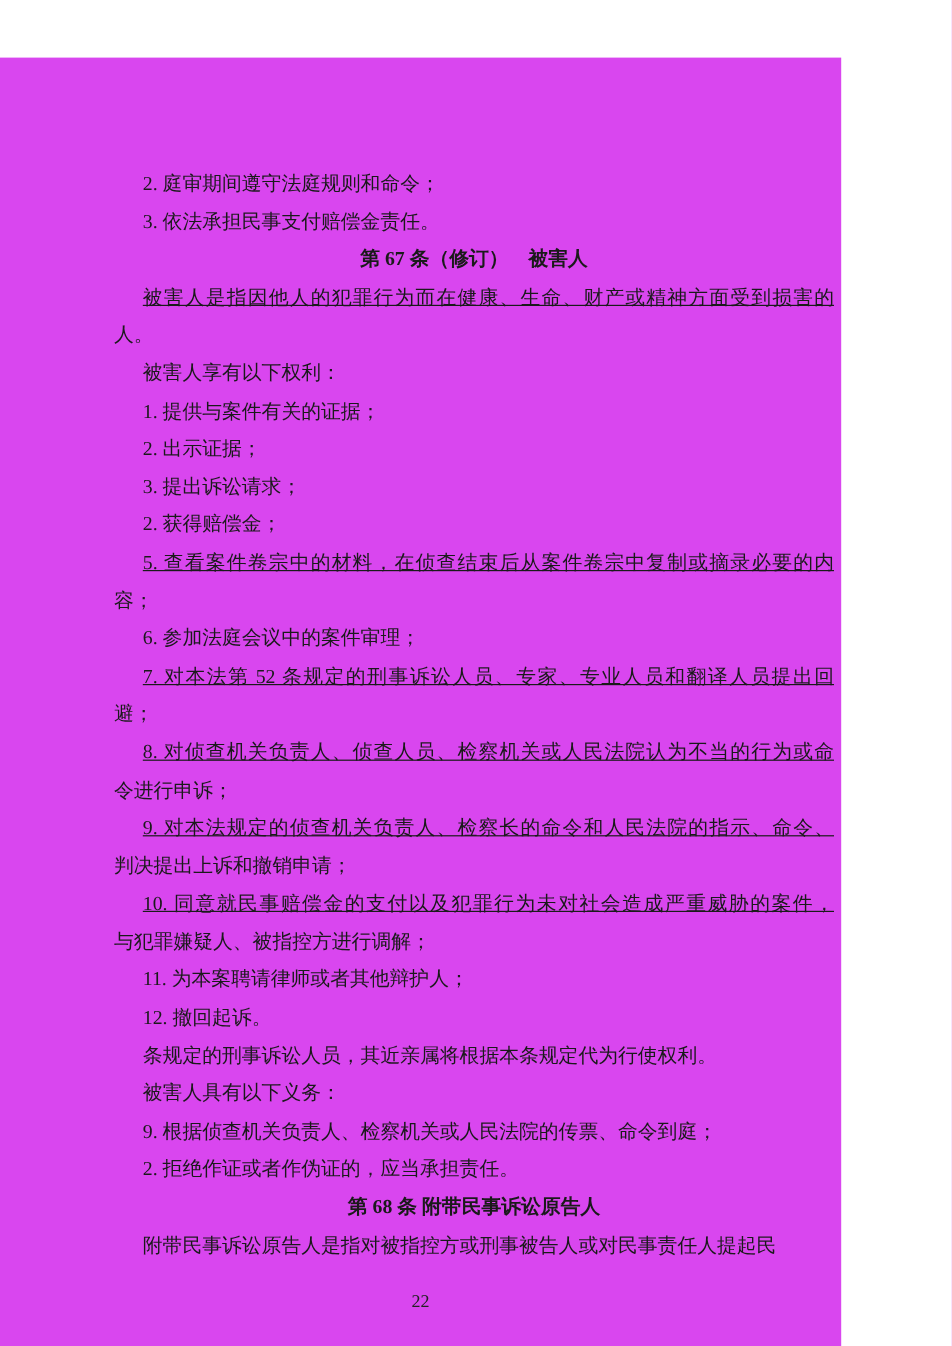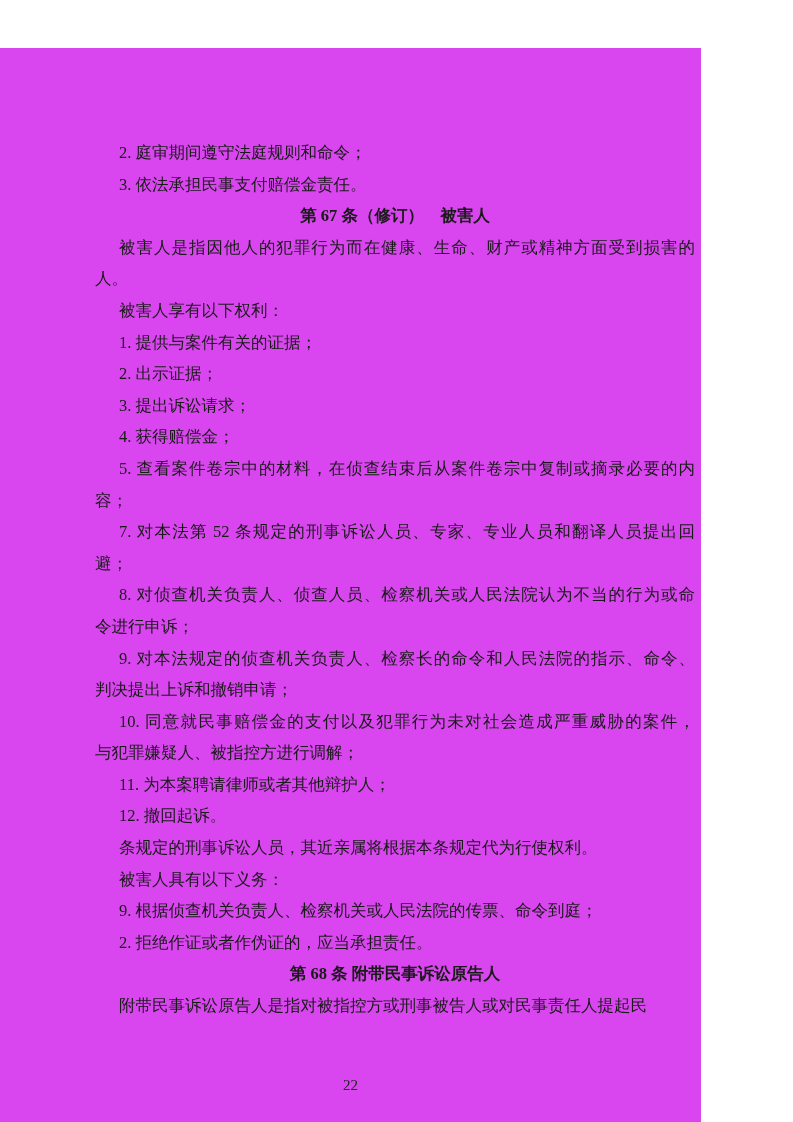--- a/index.html
+++ b/index.html
@@ -32,20 +32,21 @@
     line-height: 31.6px;
     height: 31.6px;
     overflow: hidden;
     text-align: left;
   }
   
   .line.fill {
     text-align: justify;
     text-align-last: justify;
     text-justify: inter-character;
+    text-decoration: underline;
   }
   
   .para .line.first {
     text-indent: 24px;
   }
   .heading .line {
     font-weight: bold;
     text-align: right;
     text-align-last: center;
   }
@@ -84,25 +85,28 @@
       <div class="block para">
         <div class="line first">1. 提供与案件有关的证据；</div>
       </div>
       <div class="block para">
         <div class="line first">2. 出示证据；</div>
       </div>
       <div class="block para">
         <div class="line first">3. 提出诉讼请求；</div>
       </div>
       <div class="block para">
-        <div class="line first">4. 获得赔偿金；</div>
+        <div class="line first">2. 获得赔偿金；</div>
       </div>
       <div class="block para">
         <div class="line first fill">5. 查看案件卷宗中的材料，在侦查结束后从案件卷宗中复制或摘录必要的内</div>
         <div class="line">容；</div>
+      </div>
+      <div class="block para">
+        <div class="line first">6. 参加法庭会议中的案件审理；</div>
       </div>
       <div class="block para">
         <div class="line first fill">7. 对本法第 52 条规定的刑事诉讼人员、专家、专业人员和翻译人员提出回</div>
         <div class="line">避；</div>
       </div>
       <div class="block para">
         <div class="line first fill">8. 对侦查机关负责人、侦查人员、检察机关或人民法院认为不当的行为或命</div>
         <div class="line">令进行申诉；</div>
       </div>
       <div class="block para">

